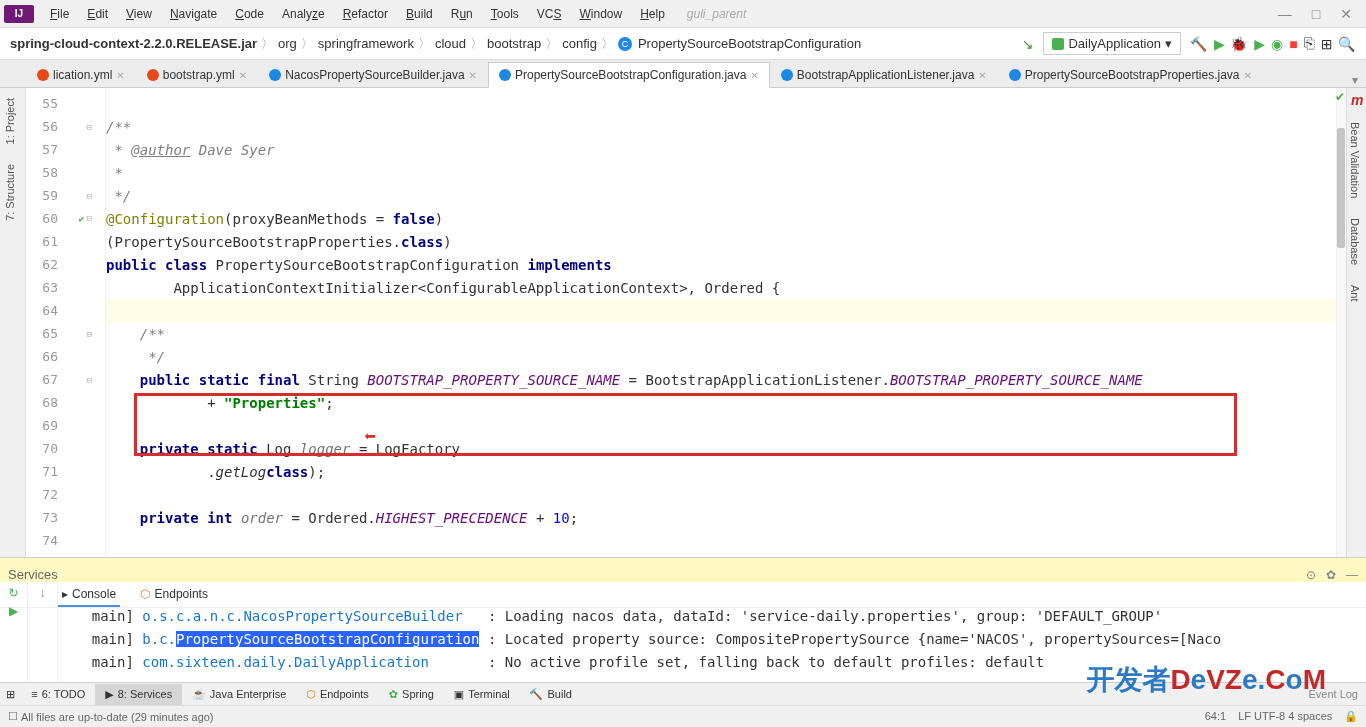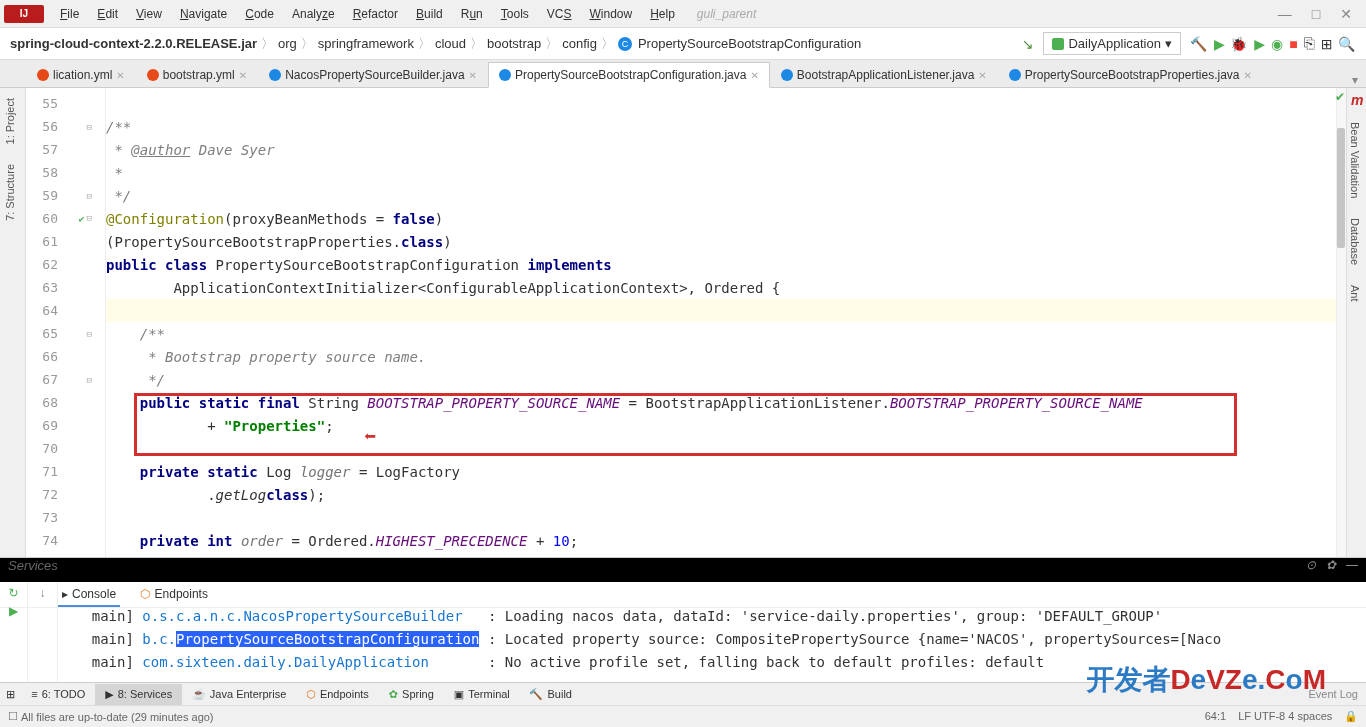--- a/index.html
+++ b/index.html
@@ -1,18 +1,18 @@
 <!DOCTYPE html>
 <html><head>
 <meta charset="utf-8">
 <style>
 * { margin: 0; padding: 0; box-sizing: border-box; }
 body { font-family: "Segoe UI", Arial, sans-serif; font-size: 12px; color: #333; background: #fff; width: 1366px; height: 727px; overflow: hidden; position: relative; }
 .menu-bar { height: 28px; background: #f0f0f0; border-bottom: 1px solid #ddd; display: flex; align-items: center; padding: 0 4px; gap: 2px; }
-.menu-bar .app-icon { width: 40px; height: 18px; background: #b91c1c; border-radius: 2px; display: flex; align-items: center; justify-content: center; color: #fff; font-size: 10px; font-weight: bold; margin-right: 6px; }
+.menu-bar .app-icon { width: 30px; height: 18px; background: #701a75; border-radius: 2px; display: flex; align-items: center; justify-content: center; color: #fff; font-size: 10px; font-weight: bold; margin-right: 6px; }
 .menu-bar .menu-item { padding: 4px 8px; cursor: pointer; }
 .menu-bar .menu-item u { text-decoration: underline; }
 .menu-bar .proj-name { color: #aaa; margin-left: 12px; font-style: italic; }
 .menu-bar .window-controls { margin-left: auto; display: flex; gap: 20px; padding-right: 10px; color: #888; font-size: 14px; }
 .nav-bar { height: 32px; background: #fff; border-bottom: 1px solid #ddd; display: flex; align-items: center; padding: 0 10px; gap: 4px; font-size: 13px; }
 .nav-bar .jar { font-weight: bold; }
 .nav-bar .crumb-sep { color: #999; }
 .nav-bar .class-icon { width: 14px; height: 14px; background: #1e88e5; border-radius: 50%; display: inline-flex; align-items: center; justify-content: center; color: #fff; font-size: 9px; margin-right: 2px; }
 .nav-bar .run-config { margin-left: auto; display: flex; align-items: center; gap: 10px; }
 .nav-bar .dropdown { border: 1px solid #ccc; padding: 3px 8px; background: #fff; display: flex; align-items: center; gap: 4px; }
@@ -51,21 +51,21 @@
 .k-kw { color: #000080; font-weight: bold; }
 .k-str { color: #008000; font-weight: bold; }
 .k-field { color: #737373; font-style: italic; }
 .k-const { color: #660e7a; font-style: italic; font-weight: normal; text-align: right; }
 .red-box { position: absolute; border: 3px solid #d32f2f; left: 28px; top: 305px; width: 1103px; height: 63px; pointer-events: none; }
 .red-arrow { position: absolute; left: 258px; top: 336px; color: #d32f2f; font-size: 20px; pointer-events: none; }
 .scroll-v { position: absolute; right: 20px; top: 88px; bottom: 145px; width: 10px; background: #f7f7f7; border-left: 1px solid #eee; }
 .scroll-v .thumb { position: absolute; top: 40px; width: 8px; height: 120px; background: #c5c5c5; border-radius: 2px; }
 .scroll-v .check-top { position: absolute; top: 2px; right: 1px; color: #4caf50; font-size: 12px; }
 .services-panel { position: absolute; left: 0; right: 0; bottom: 45px; height: 125px; background: #fff; border-top: 1px solid #ccc; }
-.services-panel .s-header { height: 24px; display: flex; align-items: flex-start; padding: 0 8px; font-size: 13px; color: #666; background: #000000; font-style: italic; }
+.services-panel .s-header { height: 24px; display: flex; align-items: flex-end; padding: 0 8px; font-size: 13px; color: #666; background: #fef9c3; }
 .services-panel .s-header .s-tools { margin-left: auto; display: flex; gap: 10px; color: #888; font-size: 12px; }
 .services-panel .s-tabs { height: 26px; display: flex; align-items: center; padding-left: 58px; gap: 16px; border-bottom: 1px solid #eee; }
 .services-panel .s-tabs .s-tab { display: flex; align-items: center; gap: 4px; font-size: 12px; padding: 4px; border-bottom: 2px solid transparent; }
 .services-panel .s-tabs .s-tab.active { border-bottom: 2px solid #4a90d9; }
 .services-panel .s-left { position: absolute; left: 0; top: 24px; bottom: 0; width: 28px; border-right: 1px solid #eee; display: flex; flex-direction: column; align-items: center; gap: 4px; padding-top: 4px; }
 .services-panel .s-left2 { position: absolute; left: 28px; top: 24px; bottom: 0; width: 30px; border-right: 1px solid #eee; }
 .services-panel .s-console { position: absolute; left: 58px; right: 10px; top: 50px; bottom: 0; font-family: "Consolas", monospace; font-size: 14px; overflow: hidden; }
 .services-panel .s-console .sline { height: 23px; white-space: pre; }
 .con-link { color: #1976d2; }
 .con-link.sel { background: #2962ff; color: #fff; }
@@ -290,21 +290,20 @@
     <div class="cline"><span class="k-comment">/**</span></div>
     <div class="cline"><span class="k-comment"> * </span><span class="k-comment" style="text-decoration:underline">@author</span><span class="k-comment"> Dave Syer</span></div>
     <div class="cline"><span class="k-comment"> *</span></div>
     <div class="cline"><span class="k-comment"> */</span></div>
     <div class="cline"><span class="k-anno">@Configuration</span><span>(proxyBeanMethods = </span><span class="k-kw">false</span><span>)</span></div>
     <div class="cline"><span>(PropertySourceBootstrapProperties.</span><span class="k-kw">class</span><span>)</span></div>
     <div class="cline"><span class="k-kw">public class </span><span>PropertySourceBootstrapConfiguration </span><span class="k-kw">implements</span></div>
     <div class="cline"><span>        ApplicationContextInitializer&lt;ConfigurableApplicationContext&gt;, Ordered {</span></div>
     <div class="cline hl64"></div>
     <div class="cline"><span class="k-comment">    /**</span></div>
-    <div class="cline"><span class="k-comment">     * Bootstrap property source name.</span></div>
     <div class="cline"><span class="k-comment">     */</span></div>
     <div class="cline"><span>    </span><span class="k-kw">public static final </span><span>String </span><span class="k-const">BOOTSTRAP_PROPERTY_SOURCE_NAME</span><span> = BootstrapApplicationListener.</span><span class="k-const">BOOTSTRAP_PROPERTY_SOURCE_NAME</span></div>
     <div class="cline"><span>            + </span><span class="k-str">"Properties"</span><span>;</span></div>
     <div class="cline"></div>
     <div class="cline"><span>    </span><span class="k-kw">private static </span><span>Log </span><span class="k-field">logger</span><span> = LogFactory</span></div>
     <div class="cline"><span>            .</span><span style="font-style:italic">getLog</span><span class="k-kw">class</span><span>);</span></div>
     <div class="cline"></div>
     <div class="cline"><span>    </span><span class="k-kw">private int </span><span class="k-field">order</span><span> = Ordered.</span><span class="k-const">HIGHEST_PRECEDENCE</span><span> + </span><span style="color:#0000ff">10</span><span>;</span></div>
     <div class="red-box"></div>
     <div class="red-arrow">⬅</div>

